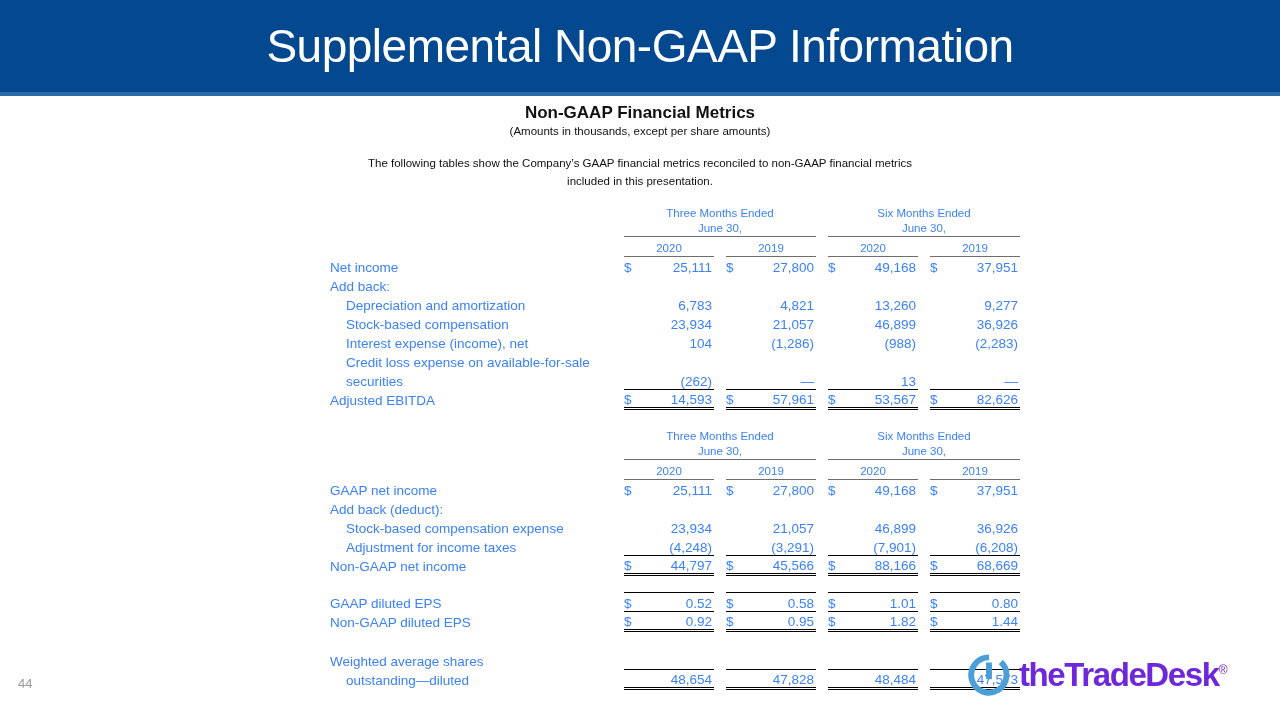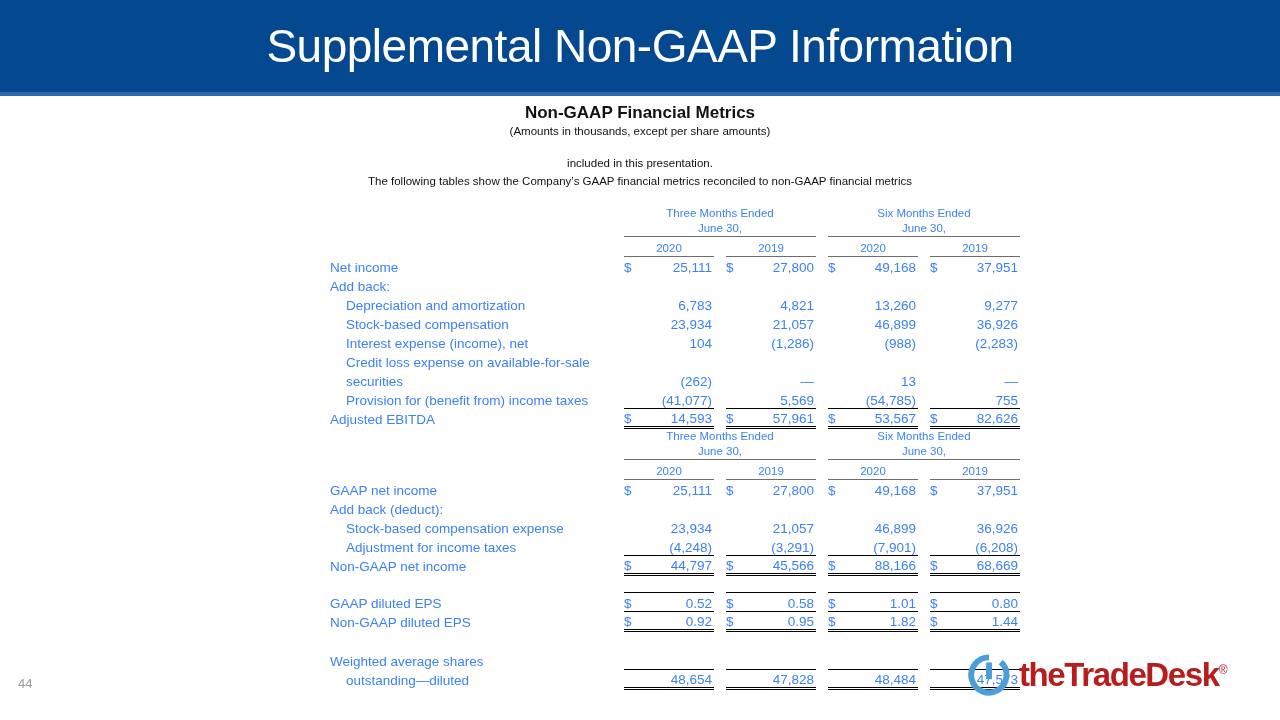--- a/index.html
+++ b/index.html
@@ -71,40 +71,40 @@
   .pageno {
     position:absolute; left:18px; top:676px;
     font-size:13px; color:#9a9a9a;
   }
   .logo {
     position:absolute; left:968px; top:654px;
     display:flex; align-items:center; gap:9px;
   }
   .logo-mark { width:42px; height:42px; flex:0 0 42px; }
   .logo-text {
-    font-size:33px; font-weight:bold; color:#b91c1c;
+    font-size:33px; font-weight:bold; color:#6d28d9;
     letter-spacing:-1.4px; white-space:nowrap;
   }
   .logo-reg { font-size:12px; vertical-align:super; font-weight:normal; }
 </style>
 </head>
 <body>
 
 <div class="slide">
 
   <div class="banner"></div>
   <div class="banner-edge"></div>
   <div class="banner-title">Supplemental Non-GAAP Information</div>
 
   <div class="intro">
     <div class="intro-title">Non-GAAP Financial Metrics</div>
     <div class="intro-sub">(Amounts in thousands, except per share amounts)</div>
     <div class="intro-gap"></div>
+    <div class="intro-body">The following tables show the Company’s GAAP financial metrics reconciled to non-GAAP financial metrics</div>
     <div class="intro-body">included in this presentation.</div>
-    <div class="intro-body">The following tables show the Company’s GAAP financial metrics reconciled to non-GAAP financial metrics</div>
   </div>
 
   <table class="tbl" id="tbl1" style="left:328px; top:206px;">
     <colgroup>
       <col style="width:296px">
       <col style="width:16px">
         <col class="colw">
       <col class="gapc">
       <col style="width:16px">
         <col class="colw">
@@ -233,34 +233,20 @@
           <td class="num">(262)</td>
           <td></td>
           <td class="cur"></td>
           <td class="num">—</td>
           <td></td>
           <td class="cur"></td>
           <td class="num">13</td>
           <td></td>
           <td class="cur"></td>
           <td class="num">—</td>
-        </tr>
-        <tr>
-          <td class="lbl ind">Provision for (benefit from) income taxes</td>
-          <td class="cur rule-btm"></td>
-          <td class="num rule-btm">(41,077)</td>
-          <td></td>
-          <td class="cur rule-btm"></td>
-          <td class="num rule-btm">5,569</td>
-          <td></td>
-          <td class="cur rule-btm"></td>
-          <td class="num rule-btm">(54,785)</td>
-          <td></td>
-          <td class="cur rule-btm"></td>
-          <td class="num rule-btm">755</td>
         </tr>
         <tr>
           <td class="lbl">Adjusted EBITDA</td>
           <td class="cur rule-top dbl">$</td>
           <td class="num rule-top dbl">14,593</td>
           <td></td>
           <td class="cur rule-top dbl">$</td>
           <td class="num rule-top dbl">57,961</td>
           <td></td>
           <td class="cur rule-top dbl">$</td>

